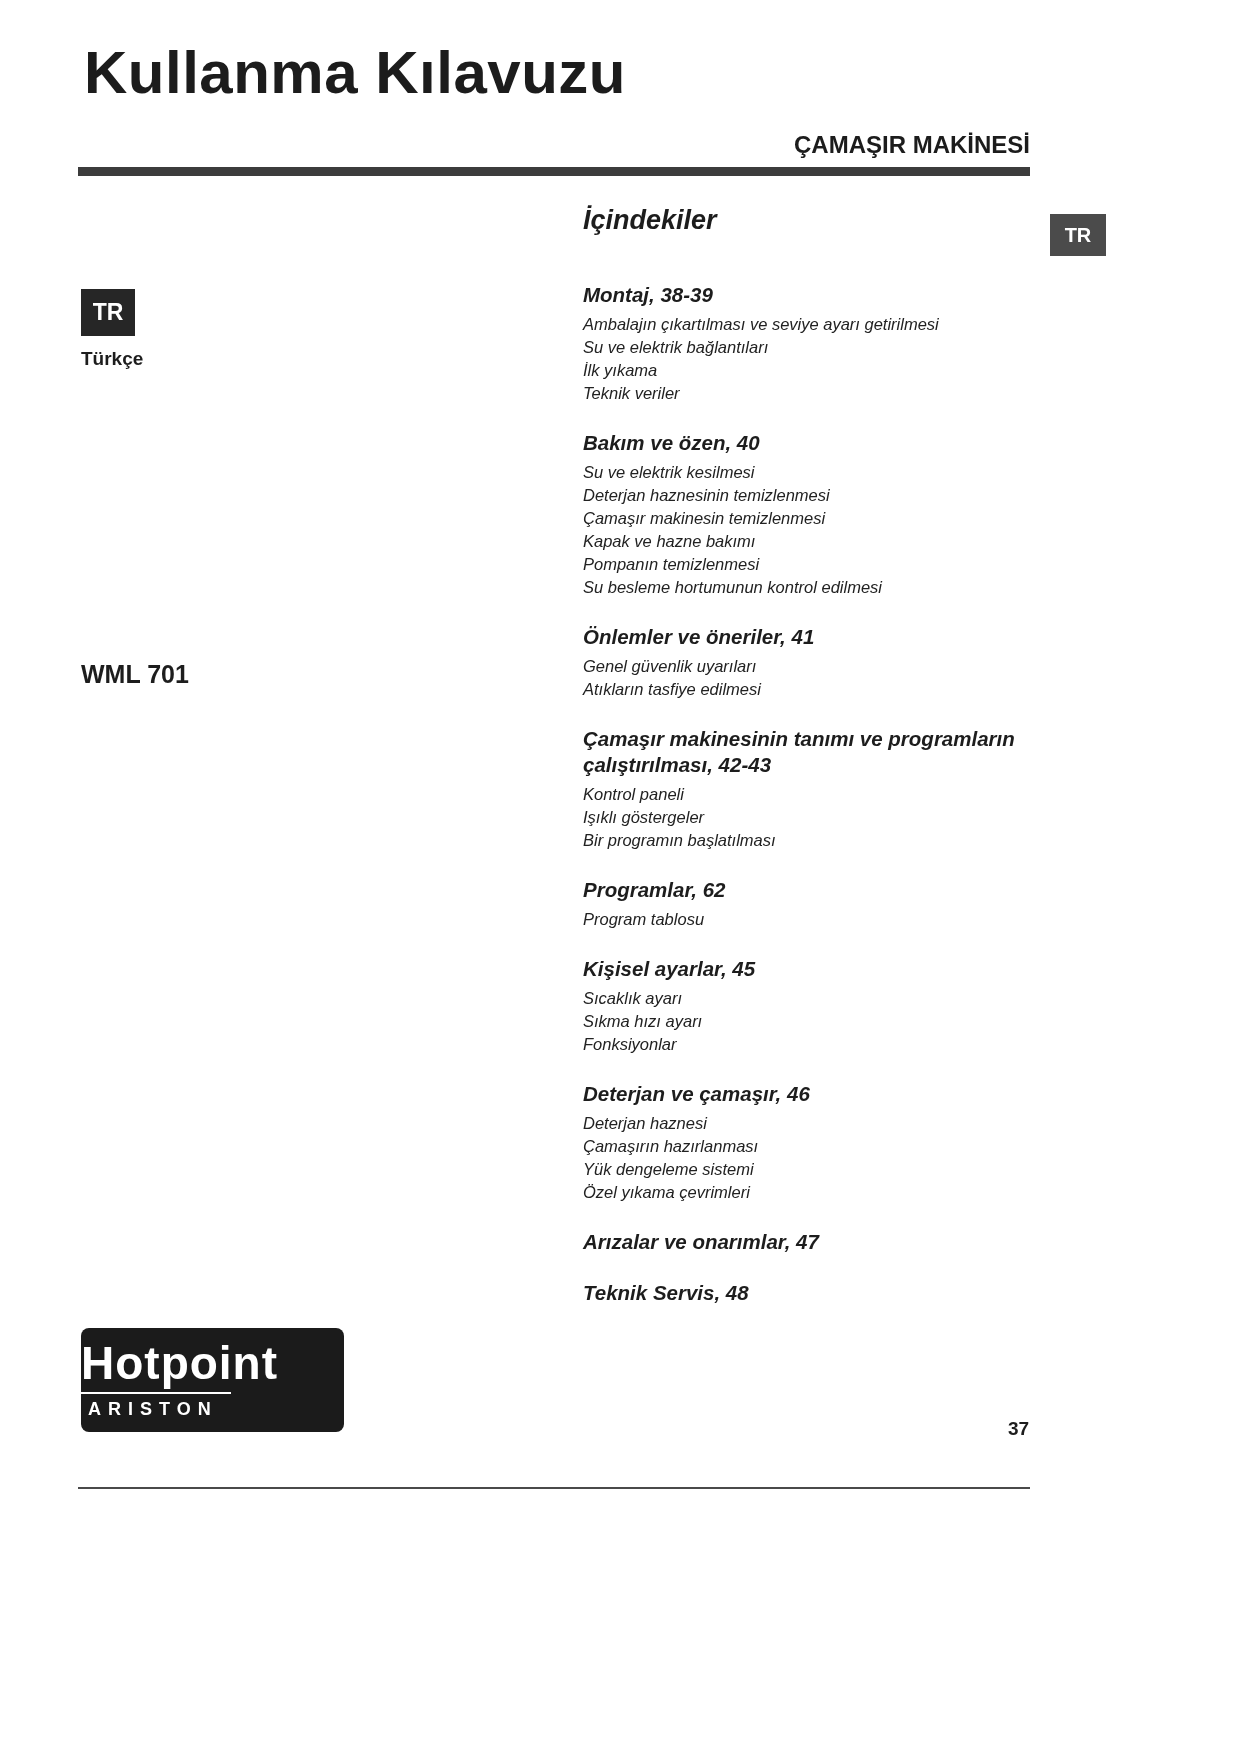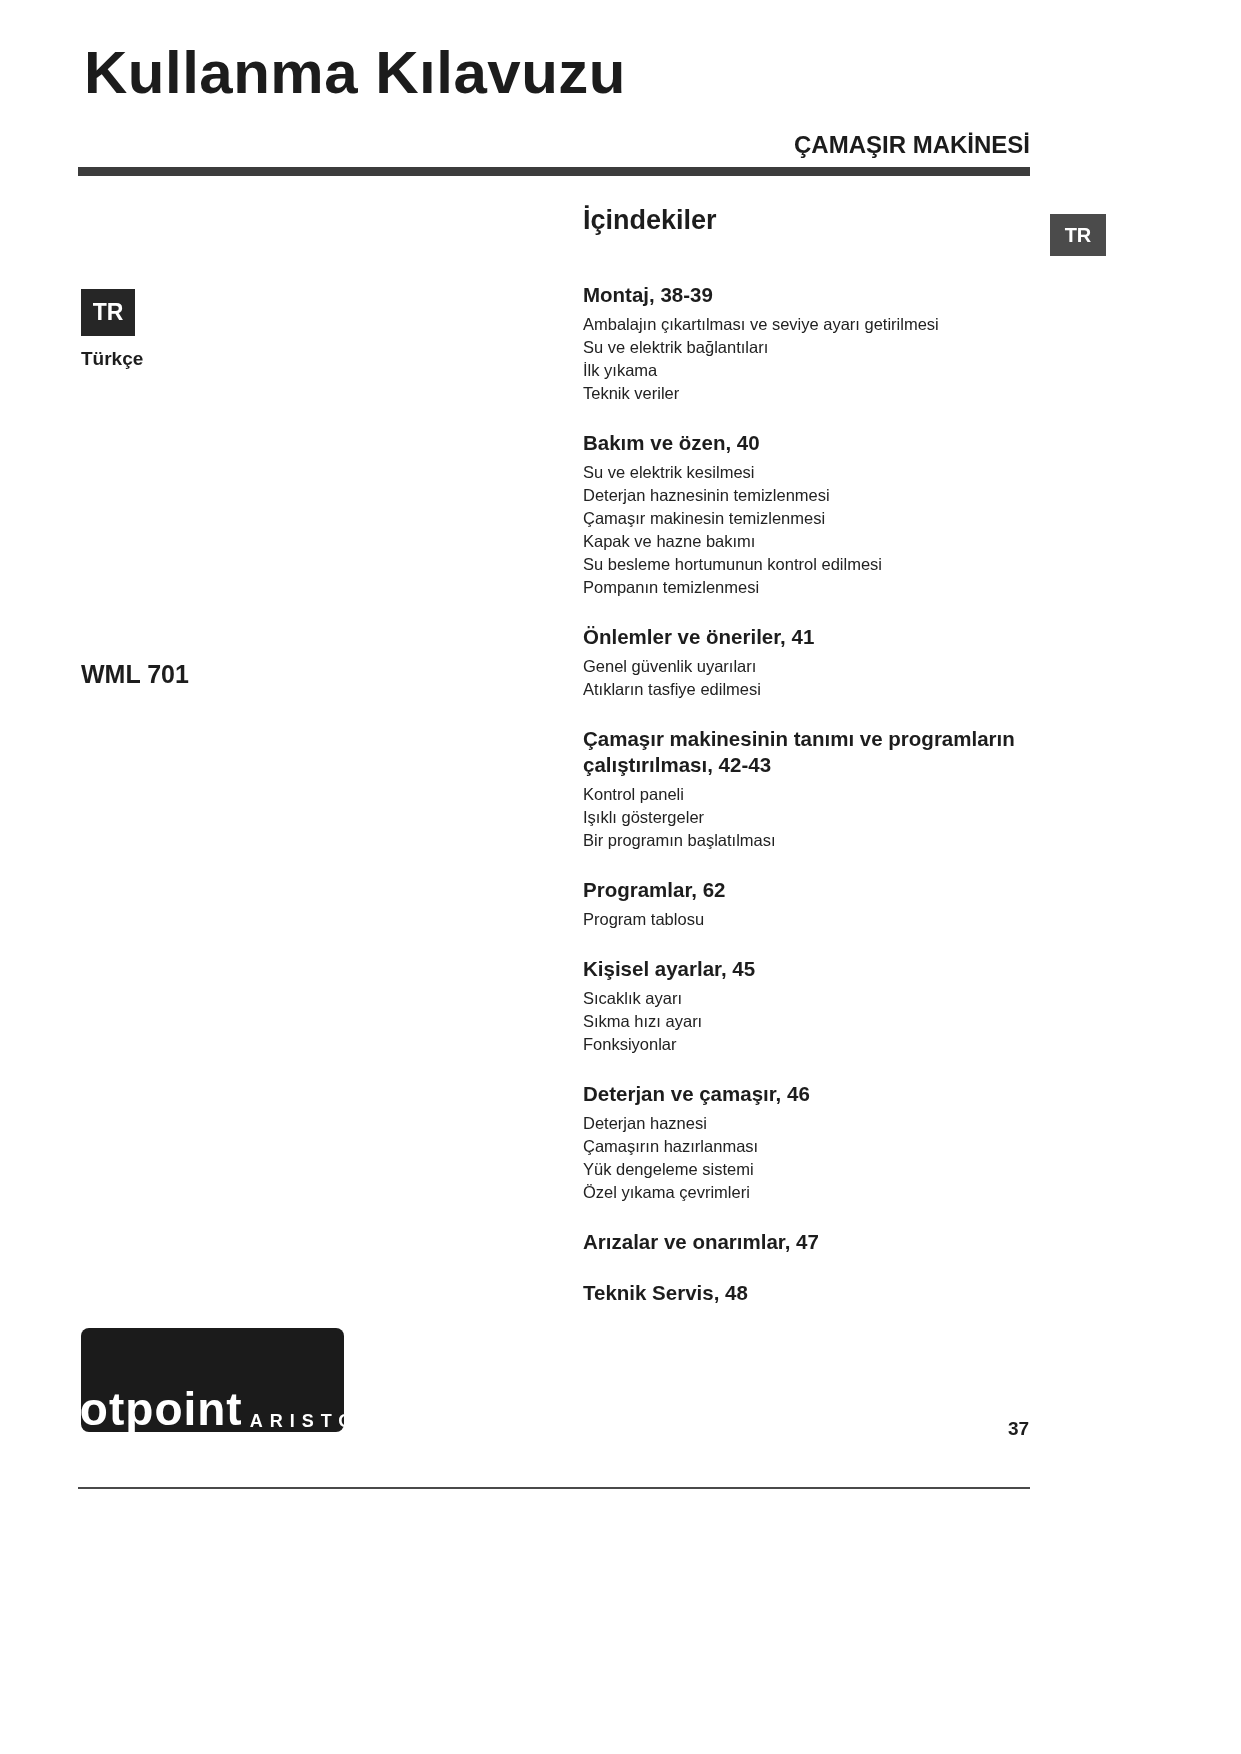--- a/index.html
+++ b/index.html
@@ -80,20 +80,21 @@
     left: 81px;
     top: 660px;
     font-size: 25px;
     font-weight: bold;
   }
   .toc {
     position: absolute;
     left: 583px;
     top: 205px;
     width: 452px;
+    font-style: italic;
   }
   .toc-heading {
     font-size: 27px;
     font-weight: bold;
     margin: 0 0 46px 0;
   }
   .toc-section {
     margin-bottom: 25px;
   }
   .toc-section-title {
@@ -109,22 +110,22 @@
   }
   .logo-box {
     position: absolute;
     left: 81px;
     top: 1328px;
     width: 263px;
     height: 104px;
     background: #1b1b1b;
     border-radius: 8px;
     display: flex;
-    flex-direction: row;
-    align-items: flex-end;
+    flex-direction: column;
+    align-items: flex-start;
     justify-content: center;
     color: #ffffff;
   }
   .logo-main {
     font-size: 46px;
     font-weight: bold;
     letter-spacing: 1px;
     line-height: 46px;
   }
   .logo-divider {
@@ -181,22 +182,22 @@
         <div class="toc-item">Su ve elektrik bağlantıları</div>
         <div class="toc-item">İlk yıkama</div>
         <div class="toc-item">Teknik veriler</div>
       </div>
       <div class="toc-section">
         <div class="toc-section-title">Bakım ve özen, 40</div>
         <div class="toc-item">Su ve elektrik kesilmesi</div>
         <div class="toc-item">Deterjan haznesinin temizlenmesi</div>
         <div class="toc-item">Çamaşır makinesin temizlenmesi</div>
         <div class="toc-item">Kapak ve hazne bakımı</div>
+        <div class="toc-item">Pompanın temizlenmesi</div>
         <div class="toc-item">Su besleme hortumunun kontrol edilmesi</div>
-        <div class="toc-item">Pompanın temizlenmesi</div>
       </div>
       <div class="toc-section">
         <div class="toc-section-title">Önlemler ve öneriler, 41</div>
         <div class="toc-item">Genel güvenlik uyarıları</div>
         <div class="toc-item">Atıkların tasfiye edilmesi</div>
       </div>
       <div class="toc-section">
         <div class="toc-section-title">Çamaşır makinesinin tanımı ve programların çalıştırılması, 42-43</div>
         <div class="toc-item">Kontrol paneli</div>
         <div class="toc-item">Işıklı göstergeler</div>

